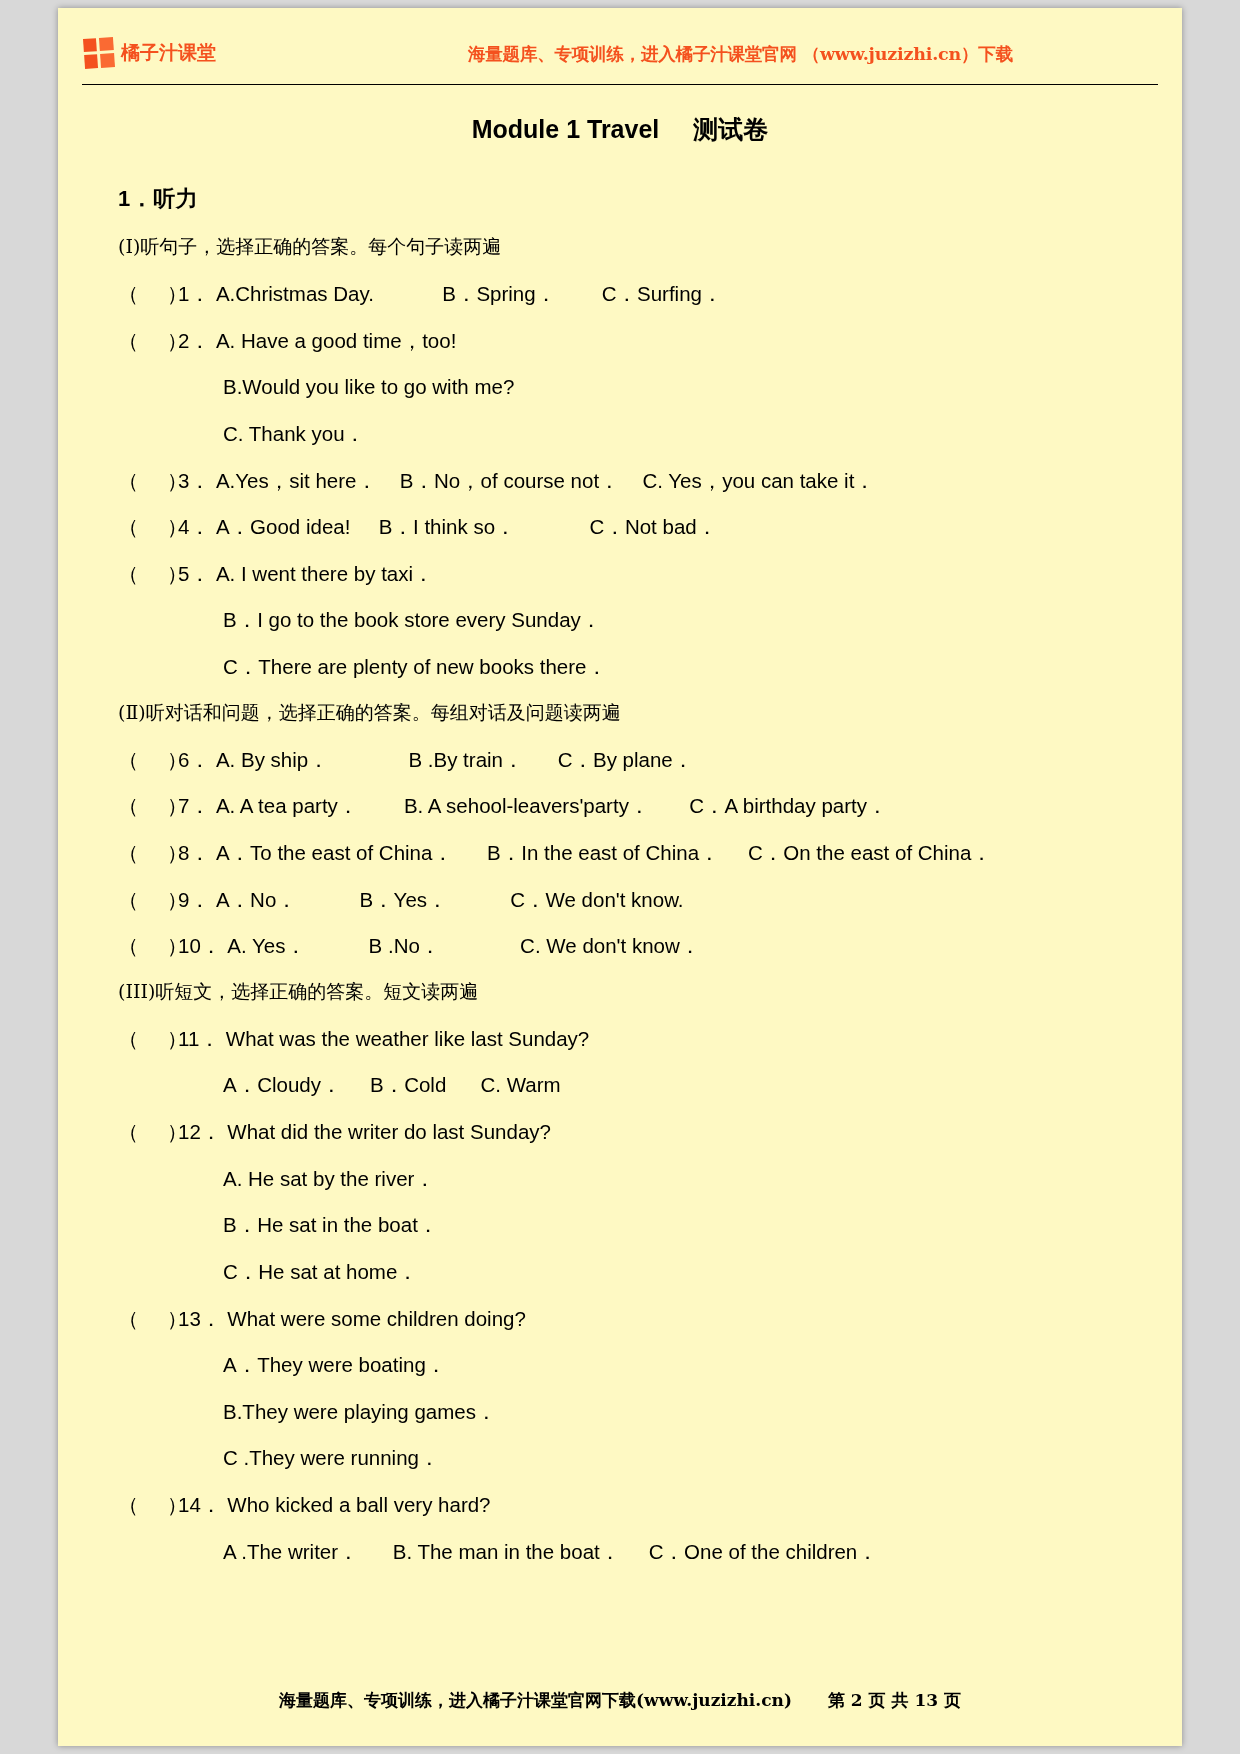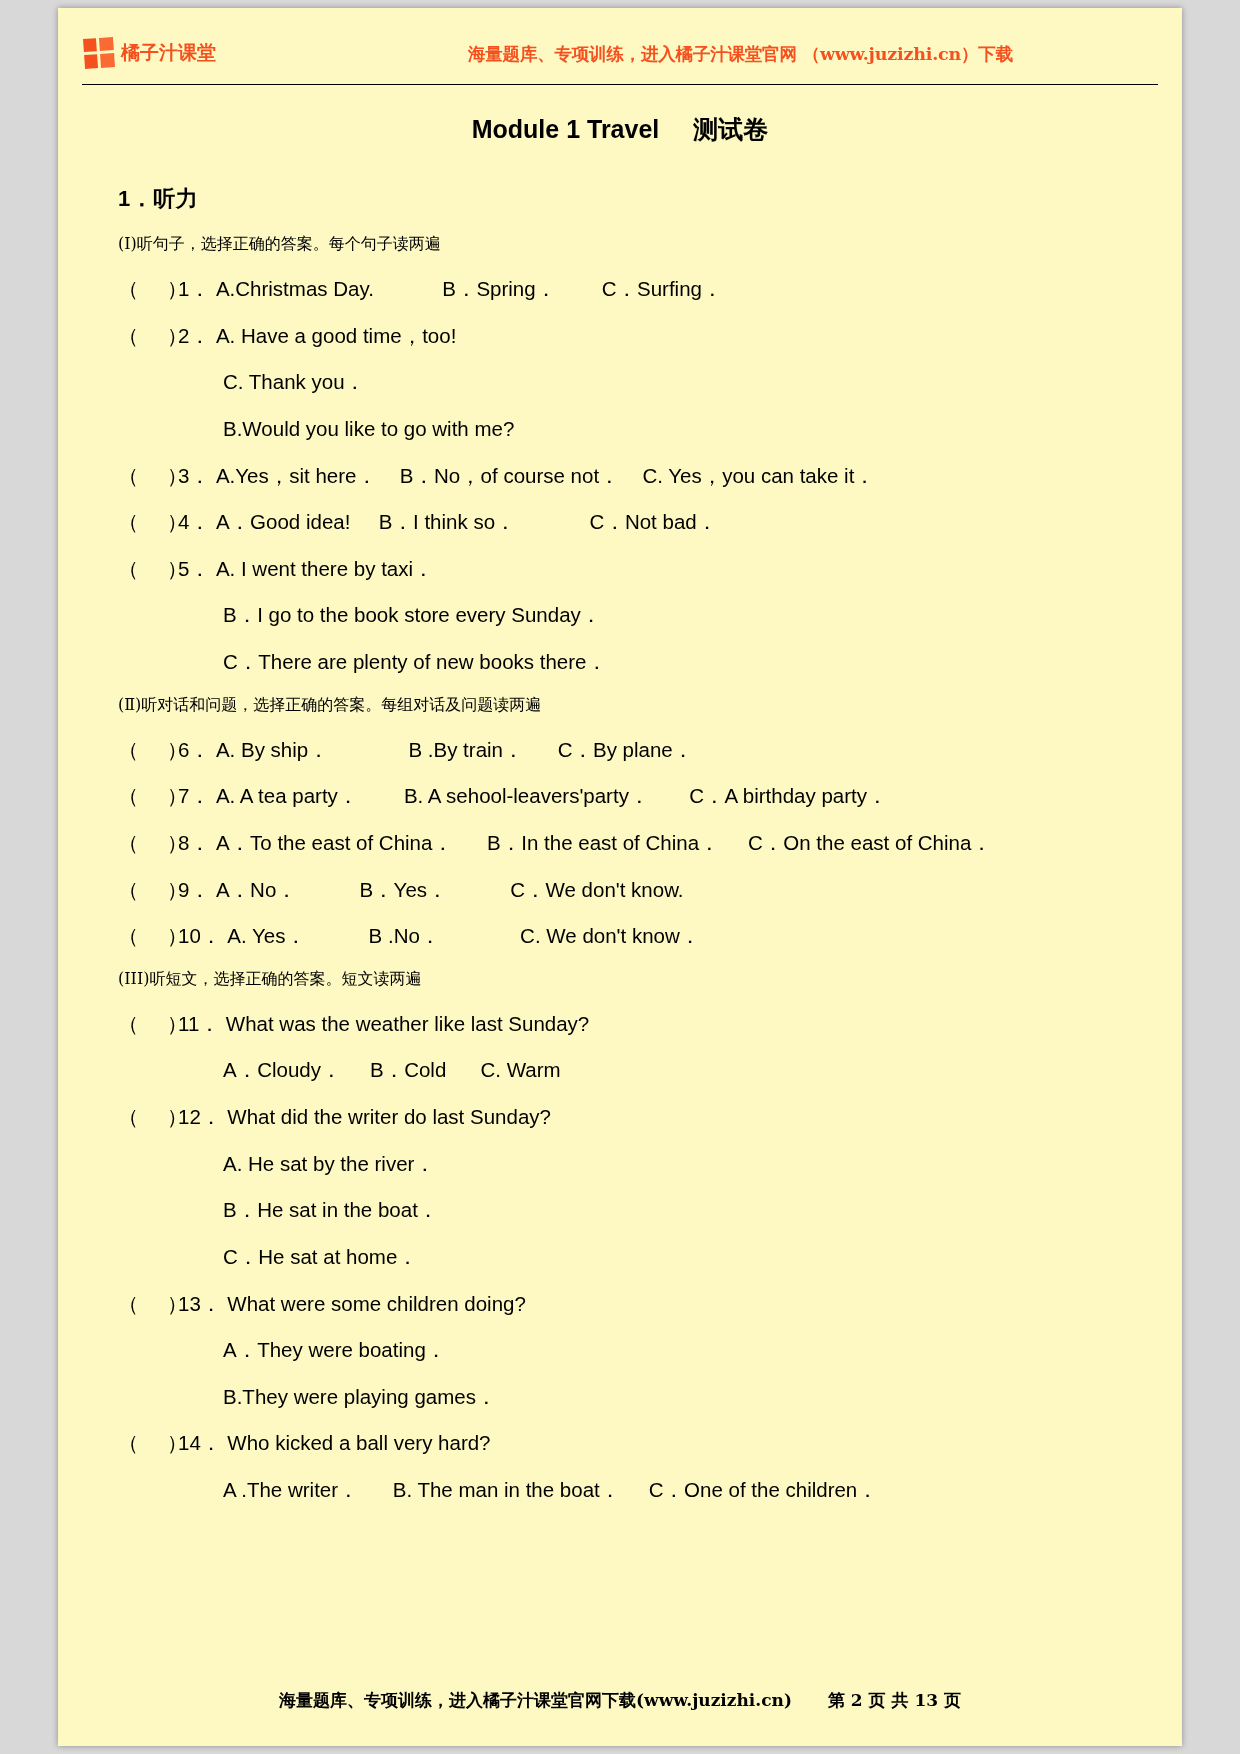--- a/index.html
+++ b/index.html
@@ -103,21 +103,21 @@
   .sec-title {
     font-family: Liberation Sans, sans-serif;
     font-size: 22px;
     font-weight: bold;
     color: #000;
     margin: 38px 0 0 0;
     letter-spacing: 0.5px;
   }
   .sub-head {
     font-family: "DejaVu Serif", serif;
-    font-size: 16px;
+    font-size: 19px;
     color: #000;
     margin: 20px 0 0 0;
     letter-spacing: 0px;
   }
 
   .q-row {
     display: flex;
     align-items: baseline;
     margin-top: 21px;
     font-size: 20.5px;
@@ -193,22 +193,22 @@
 
   <div class="content">
 
     <div class="sec-title">1．听力</div>
 
     <div class="sub-head">(I)听句子，选择正确的答案。每个句子读两遍</div>
 
     <div id="block-1">
         <div class="q-row"><span class="q-bracket">（     ）</span><span class="q-num">1．</span><span class="q-text">A.Christmas Day.            B．Spring．        C．Surfing．</span></div>
         <div class="q-row"><span class="q-bracket">（     ）</span><span class="q-num">2．</span><span class="q-text">A. Have a good time，too!</span></div>
+        <div class="cont-row"><span class="cont-indent"></span><span class="cont-text">B.Would you like to go with me?</span></div>
         <div class="cont-row"><span class="cont-indent"></span><span class="cont-text">C. Thank you．</span></div>
-        <div class="cont-row"><span class="cont-indent"></span><span class="cont-text">B.Would you like to go with me?</span></div>
         <div class="q-row"><span class="q-bracket">（     ）</span><span class="q-num">3．</span><span class="q-text">A.Yes，sit here．    B．No，of course not．    C. Yes，you can take it．</span></div>
         <div class="q-row"><span class="q-bracket">（     ）</span><span class="q-num">4．</span><span class="q-text">A．Good idea!     B．I think so．             C．Not bad．</span></div>
         <div class="q-row"><span class="q-bracket">（     ）</span><span class="q-num">5．</span><span class="q-text">A. I went there by taxi．</span></div>
         <div class="cont-row"><span class="cont-indent"></span><span class="cont-text">B．I go to the book store every Sunday．</span></div>
         <div class="cont-row"><span class="cont-indent"></span><span class="cont-text">C．There are plenty of new books there．</span></div>
       </div>
 
     <div class="sub-head">(Ⅱ)听对话和问题，选择正确的答案。每组对话及问题读两遍</div>
 
     <div id="block-2">
@@ -224,20 +224,21 @@
     <div id="block-3">
         <div class="q-row"><span class="q-bracket">（     ）</span><span class="q-num">11．</span><span class="q-text">What was the weather like last Sunday?</span></div>
         <div class="cont-row"><span class="cont-indent"></span><span class="cont-text">A．Cloudy．     B．Cold      C. Warm</span></div>
         <div class="q-row"><span class="q-bracket">（     ）</span><span class="q-num">12．</span><span class="q-text">What did the writer do last Sunday?</span></div>
         <div class="cont-row"><span class="cont-indent"></span><span class="cont-text">A. He sat by the river．</span></div>
         <div class="cont-row"><span class="cont-indent"></span><span class="cont-text">B．He sat in the boat．</span></div>
         <div class="cont-row"><span class="cont-indent"></span><span class="cont-text">C．He sat at home．</span></div>
         <div class="q-row"><span class="q-bracket">（     ）</span><span class="q-num">13．</span><span class="q-text">What were some children doing?</span></div>
         <div class="cont-row"><span class="cont-indent"></span><span class="cont-text">A．They were boating．</span></div>
         <div class="cont-row"><span class="cont-indent"></span><span class="cont-text">B.They were playing games．</span></div>
+        <div class="cont-row"><span class="cont-indent"></span><span class="cont-text">C .They were running．</span></div>
         <div class="q-row"><span class="q-bracket">（     ）</span><span class="q-num">14．</span><span class="q-text">Who kicked a ball very hard?</span></div>
         <div class="cont-row"><span class="cont-indent"></span><span class="cont-text">A .The writer．      B. The man in the boat．     C．One of the children．</span></div>
       </div>
 
   </div>
 
   <div class="footer">
     <span>海量题库、专项训练，进入橘子汁课堂官网下载(www.juzizhi.cn)</span>
     <span class="footer-page">第 2 页 共 13 页</span>
   </div>

